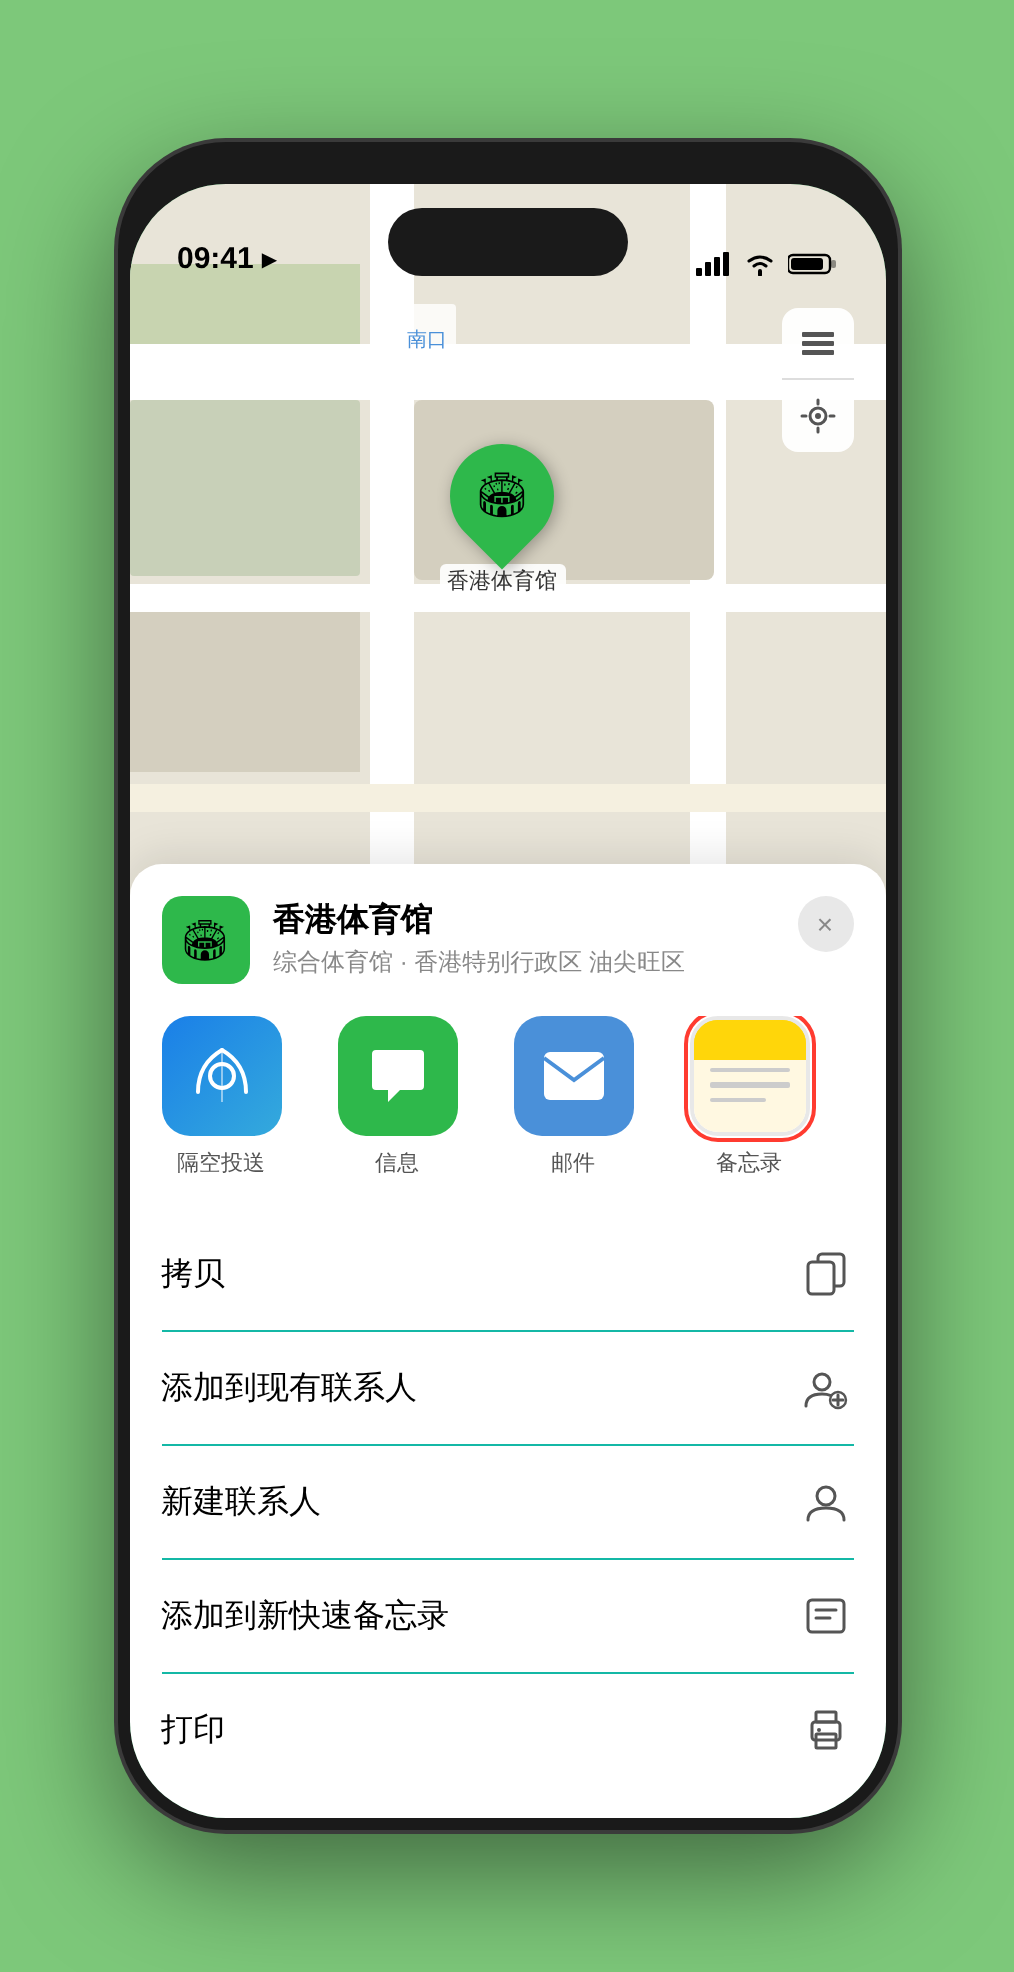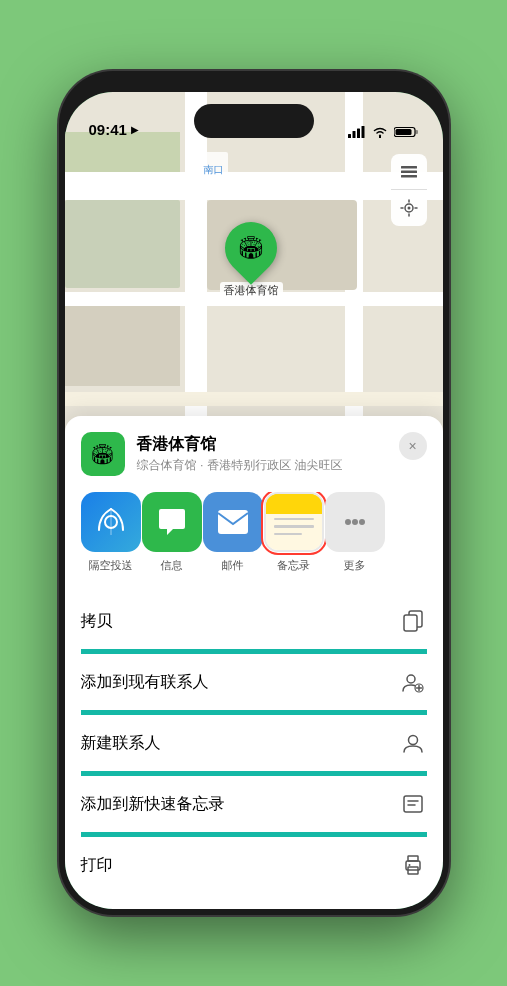--- a/index.html
+++ b/index.html
@@ -270,21 +270,21 @@
       font-size: 14px;
       color: #888;
       cursor: pointer;
       position: absolute;
       right: 0;
       top: 0;
     }
     
     .app-row {
       display: flex;
-      gap: 1px;
+      gap: 28px;
       margin-bottom: 20px;
       overflow: hidden;
     }
     .app-item {
       display: flex;
       flex-direction: column;
       align-items: center;
       gap: 6px;
       flex-shrink: 0;
     }
@@ -324,21 +324,21 @@
     .action-list {
       display: flex;
       flex-direction: column;
       gap: 0;
     }
     .action-item {
       display: flex;
       align-items: center;
       justify-content: space-between;
       padding: 14px 0;
-      border-bottom: 5px solid #14b8a6;
+      border-bottom: 1px solid #14b8a6;
       cursor: pointer;
     }
     .action-item:last-child {
       border-bottom: none;
     }
     .action-text {
       font-size: 16px;
       color: #000;
     }
     .action-icon {

